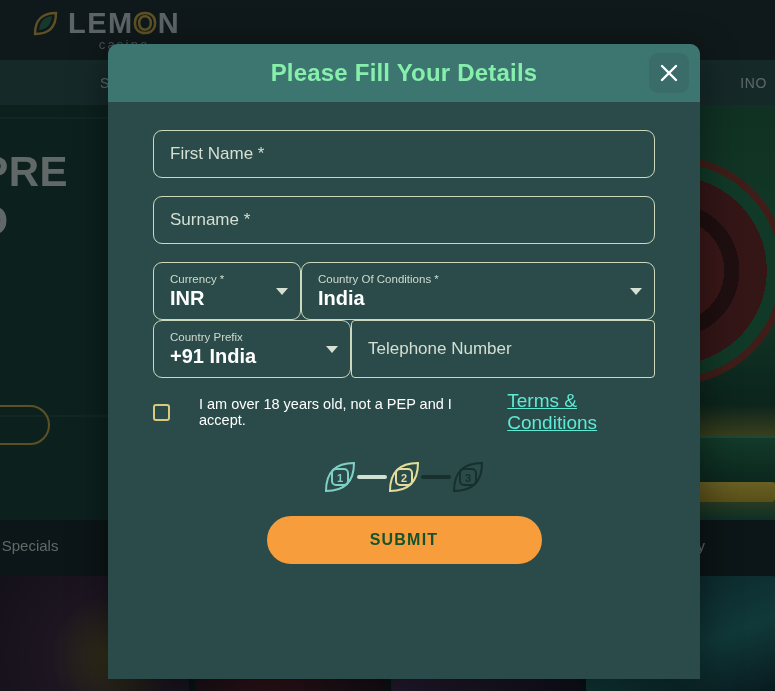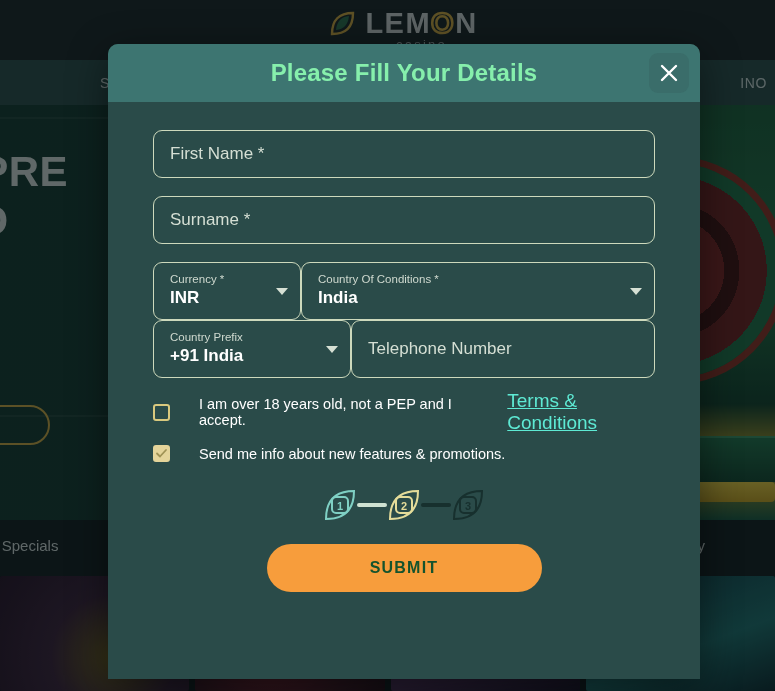--- a/index.html
+++ b/index.html
@@ -13,21 +13,21 @@
   
   .page {
     position: absolute; inset: 0;
     background: #101a1c;
   }
 
   
   .site-header {
     position: absolute; top: 0; left: 0; right: 0; height: 60px;
     background: #1b2427;
-    display: flex; align-items: center; justify-content: center; padding-left: 32px;
+    display: flex; align-items: center;  padding-left: 32px;
   }
   .logo-wrap { display: flex; align-items: flex-start; gap: 9px; }
   .logo-leaf {
     width: 27px; height: 27px; margin-top: 2px;
     position: relative;
   }
   .logo-leaf svg { display:block; }
   .logo-text-block { display: flex; flex-direction: column; align-items: center; }
   .logo-word {
     font-size: 29px; font-weight: 700; letter-spacing: 1.5px;
@@ -189,34 +189,34 @@
   .select-field {
     position: relative; height: 58px;
     border: 1px solid #cdd9bc; border-radius: 9px;
     padding: 9px 30px 0 16px;
     cursor: pointer;
   }
   .select-field .lbl {
     display:block; color: #cfd9cf; font-size: 11.5px; line-height: 14px;
   }
   .select-field .val {
-    display:block; color: #ffffff; font-size: 17px; font-weight: 700;
+    display:block; color: #ffffff; font-size: 20px; font-weight: 700;
     line-height: 22px; margin-top: 1px;
   }
   .caret {
     position:absolute; right: 12px; top: 50%; margin-top: -3px;
     width: 0; height: 0;
     border-left: 6px solid transparent; border-right: 6px solid transparent;
     border-top: 7px solid #d6e0d4;
   }
   .f-currency { width: 148px; }
   .f-country  { flex: 1; }
   .f-prefix   { width: 198px; }
   .f-phone {
-    flex: 1; height: 58px; border: 1px solid #cdd9bc; border-radius: 9px;
+    flex: 1; height: 58px; border: 1px solid #cdd9bc; border-radius: 4px;
     display:flex; align-items:center; padding: 0 16px;
   }
   .f-phone .placeholder { color: #d5dfd4; font-size: 17px; }
 
   .checks { margin-top: 12px; }
   .check-row {
     display: flex; align-items: center; gap: 29px; margin-bottom: 11px;
     cursor: pointer;
   }
   .box {
@@ -361,30 +361,20 @@
     </div>
 
     <div class="checks">
 
       <div class="check-row">
         <span class="box"></span>
         <span class="check-label">I am over 18 years old, not a PEP and I accept.</span>
         <span class="tc-link">Terms &amp; Conditions</span>
       </div>
 
-      <div class="check-row">
-        <span class="box checked">
-          <span>
-            <svg width="13" height="13" viewBox="0 0 13 13">
-              <path d="M2 6.5 L5 9.5 L11 3" fill="none" stroke="#9f9255" stroke-width="1.8" stroke-linecap="round" stroke-linejoin="round"></path>
-            </svg>
-          </span>
-        </span>
-        <span class="check-label">Send me info about new features &amp; promotions.</span>
-      </div>
     </div>
 
     <div class="steps">
       <span class="step">
         <svg width="34" height="34" viewBox="0 0 34 34">
           <path d="M3 31 C3 12 12 3 31 3 C31 22 22 31 3 31 Z" fill="none" stroke="#7fd0c4" stroke-width="2"></path>
           <rect x="9" y="9" width="16" height="16" rx="4" fill="none" stroke="#7fd0c4" stroke-width="2"></rect>
           <text x="17" y="22" text-anchor="middle" font-size="11" font-weight="700" fill="#7fd0c4" font-family="Liberation Sans, sans-serif">1</text>
         </svg>
       </span>

